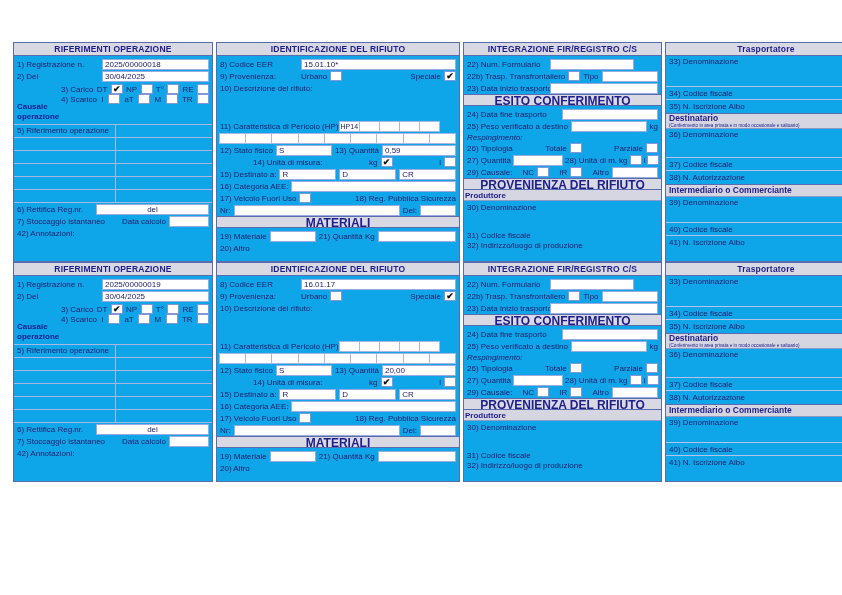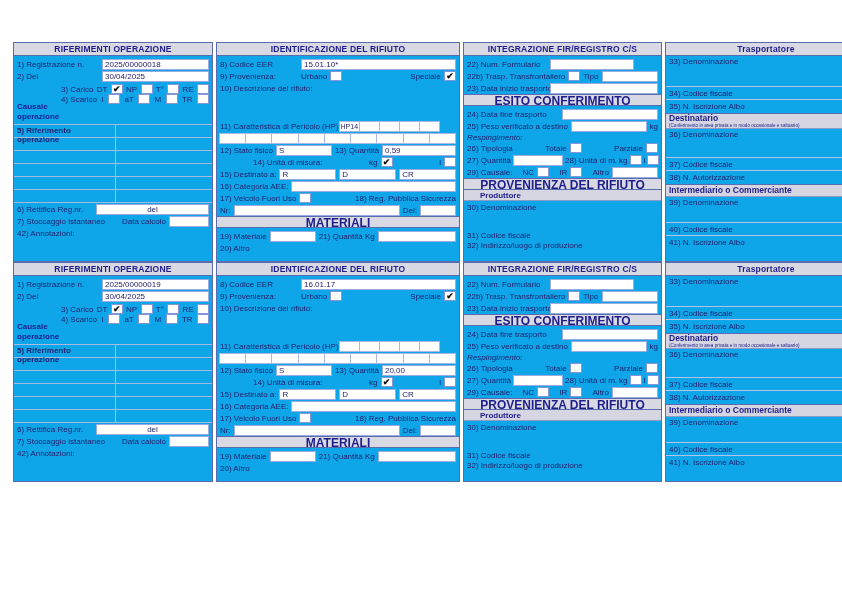--- a/index.html
+++ b/index.html
@@ -8,41 +8,41 @@
   .sheet { position:absolute; left:13px; top:42px; display:flex; flex-direction:column; gap:3px; }
   .record { display:flex; gap:3px; }
   .panel { height:220px; border:1px solid #5a6cae; display:flex; flex-direction:column; font-size:8px; background:#0ea5e9; overflow:hidden; }
   .p1{width:200px}.p2{width:244px}.p3{width:199px}.p4{width:202px}
   .hdr { flex:none; height:13px; line-height:13px; text-align:center; font-weight:bold; font-size:8.5px; color:#1d1d8c; background:#d9d9e4; border-bottom:1px solid #5a6cae; letter-spacing:.2px; }
   .band { flex:none; height:12px; line-height:12px; text-align:center; font-weight:bold; font-size:12px; color:#1d1d8c; background:#d9d9e4; border-top:1px solid #5a6cae; border-bottom:1px solid #5a6cae; }
   .bandL { flex:none; background:#d6d6e2; border-top:1px solid #5a6cae; border-bottom:1px solid #8c9ac8; padding-left:3px; color:#1d1d8c; font-weight:bold; }
   .bandL .t { display:block; font-size:8.5px; line-height:9px; }
   .bandL .t.single { line-height:11px; }
   .bandL .nt { display:block; font-size:4.6px; line-height:5px; font-weight:normal; }
-  .subband { flex:none; height:11px; line-height:11px; background:#d6d6e2; border-bottom:1px solid #8c9ac8; padding-left:16px; color:#1d1d8c; font-weight:bold; font-size:8px; }
+  .subband { flex:none; height:11px; line-height:11px; background:#d6d6e2; border-bottom:1px solid #8c9ac8; padding-left:1px; color:#1d1d8c; font-weight:bold; font-size:8px; }
   .row { flex:none; display:flex; align-items:center; gap:3px; padding:0 3px; height:12px; }
   .lbl { white-space:nowrap; }
   .it { font-style:italic; }
   .bt { border-top:4px solid #0ea5e9; }
   .w82{width:82px;flex:none}.w78{width:78px;flex:none}.w80{width:80px;flex:none}.w92{width:92px;flex:none}
   .box { border:1px solid #9aabdf; background:#fff; height:11px; display:flex; align-items:center; padding:0 2px; }
   .grow{flex:1}
   .bw84{width:84px;flex:none}.bw56{width:56px;flex:none}.bw50{width:50px;flex:none}
   .bw46{width:46px;flex:none}.bw40{width:40px;flex:none}.bw36{width:36px;flex:none}
   .center{justify-content:center}
   .cb { width:12px; height:10px; border:1px solid #8496d6; background:#fff; display:inline-flex; align-items:center; justify-content:center; font-size:9px; line-height:10px; color:#111; font-weight:bold; flex:none; }
   .fs{flex:1}
   .fill{flex:1}
   .ind{width:30px;flex:none}
   .causale { flex:none; display:flex; padding:2px 3px 1px; gap:2px; }
   .causale-left { width:42px; flex:none; display:flex; flex-direction:column; justify-content:center; font-weight:bold; color:#1d1d8c; line-height:10px;margin-top:18px; }
   .causale-right { flex:1; display:flex; flex-direction:column; }
   .opt-row { display:flex; align-items:center; justify-content:space-between; }
   .refgrid { flex:none; border-top:1px solid #a9b7e3; margin-top:1px; }
-  .grid-row { display:flex; height:13px; border-bottom:1px solid #a9b7e3;font-weight:bold; }
+  .grid-row { display:flex; height:13px; border-bottom:1px solid #a9b7e3; }
   .grid-row .gl { width:101px; flex:none; padding:1px 0 0 3px; }
   .grid-row .gr { flex:1; border-left:1px solid #a9b7e3; }
   .hprow { flex:none; display:flex; padding:0 3px; height:12px; align-items:center; }
   .hprow .lbl { margin-right:1px; }
   .hpcell { border:1px solid #a9b7e3; height:11px; background:#fff; font-size:7px; display:flex; align-items:center; padding:0 1px; margin-left:-1px; }
   .hpcell.wfix { width:21px; flex:none; }
   .hpcell.fx { flex:1; }
   .secrow { flex:none; padding:1px 3px; border-bottom:1px solid #b7c2e8; }
   .secrow.nb { border-bottom:none; }
   .h31{height:31px}.h29{height:29px}.h27{height:26px}.h13{height:13px;line-height:11px}

